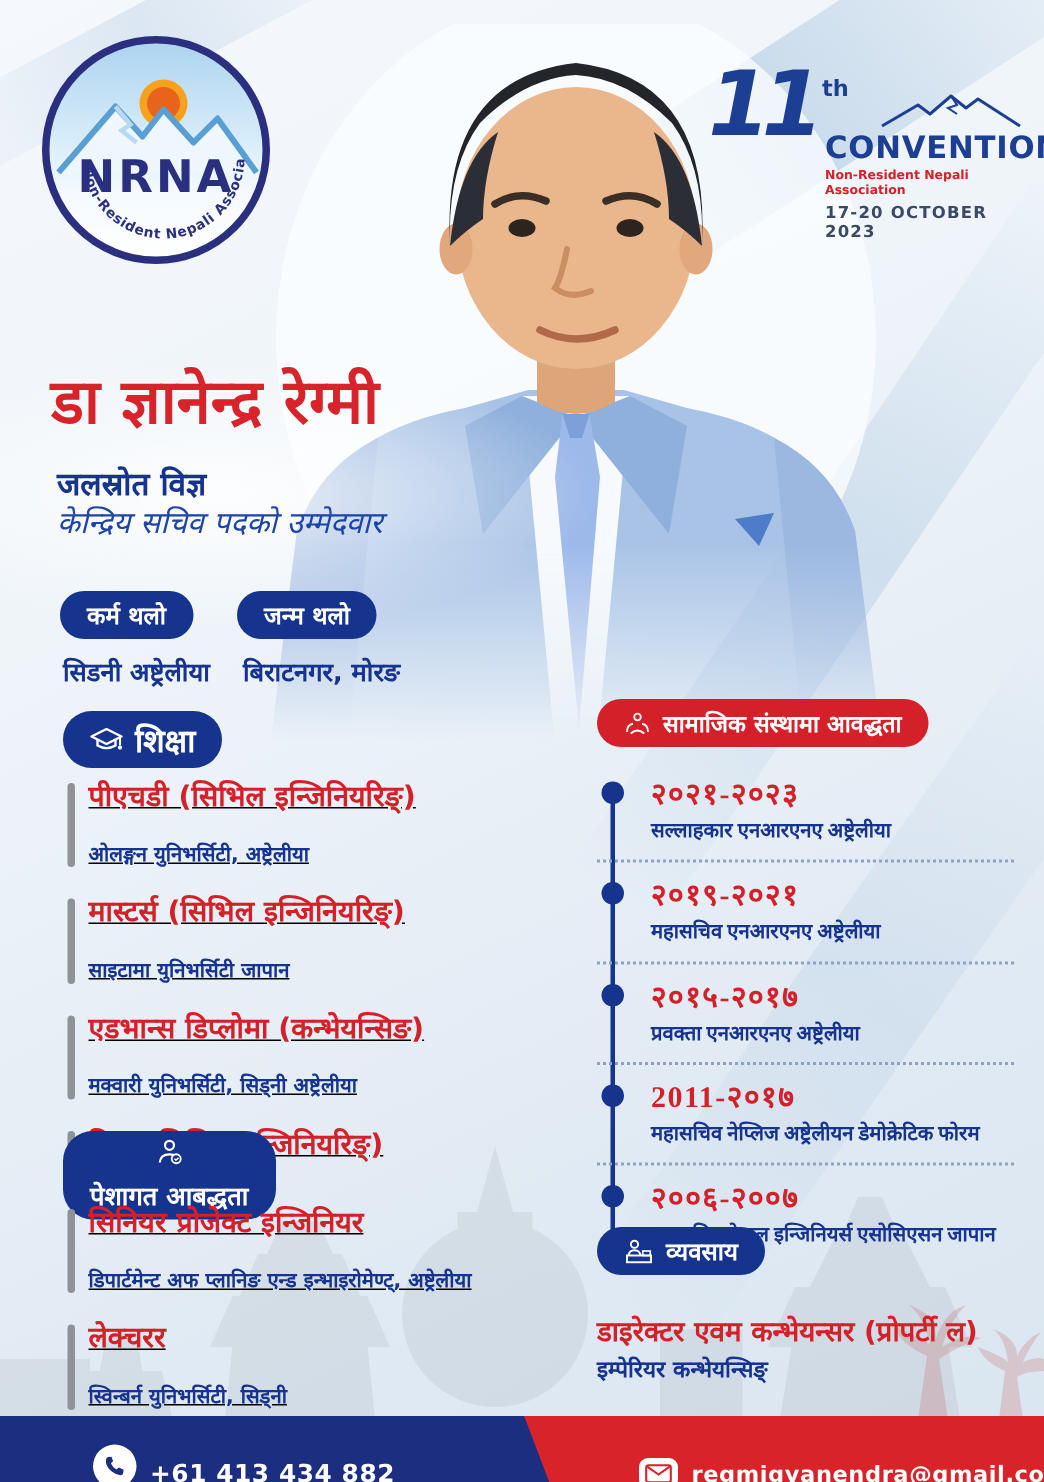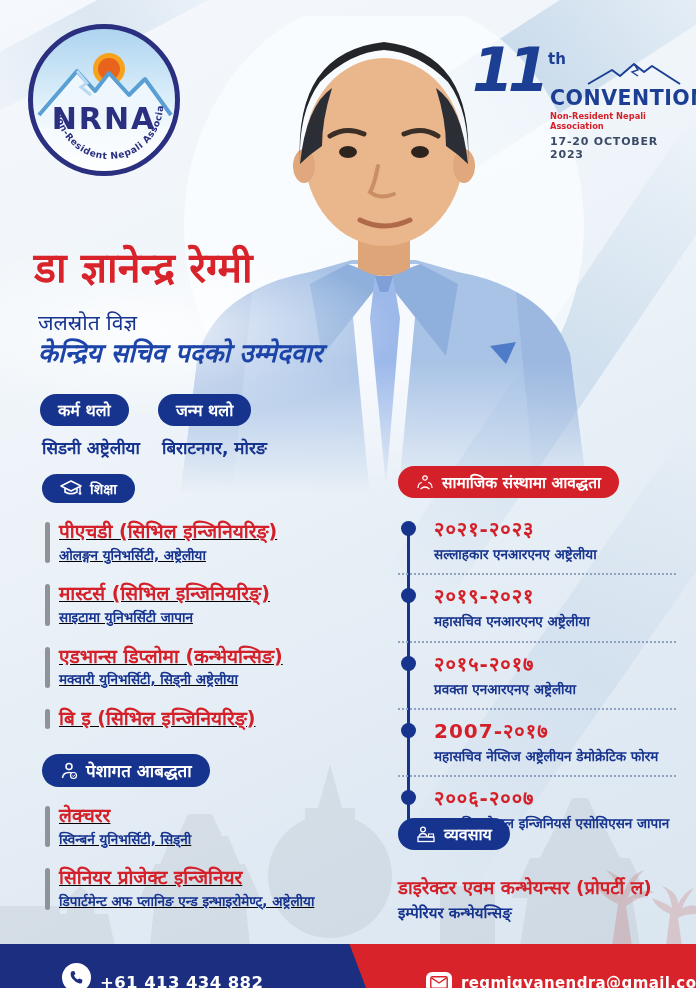--- a/index.html
+++ b/index.html
@@ -45,52 +45,52 @@
   .conv-th{position:absolute;left:76px;top:6px;font-size:15px;font-weight:800;color:#1c3f93;}
   .conv-col{position:absolute;left:78px;top:16px;width:136px;}
   .conv-mtn{display:block;margin-left:36px;}
   .conv-title{font-size:20.5px;font-weight:800;letter-spacing:.5px;color:#1c3f93;}
   .conv-sub{font-size:8.3px;font-weight:700;color:#d42129;margin-top:1px;}
   .conv-dates{font-size:11px;font-weight:700;color:#3a4a66;letter-spacing:.8px;margin-top:4px;}
 
   
   .name-title{position:absolute;left:34px;top:238px;z-index:4;font-size:41px;font-weight:800;
     color:#d8232a;letter-spacing:0;white-space:nowrap;text-shadow:0 1px 0 rgba(255,255,255,.5);text-align:center;}
-  .profession{position:absolute;left:38px;top:308px;z-index:4;font-size:21px;font-weight:400;color:#16338e;}
-  .candidacy{position:absolute;left:38px;top:334px;z-index:4;font-size:26px;font-weight:700;
+  .profession{position:absolute;left:38px;top:308px;z-index:4;font-size:21px;font-weight:700;color:#16338e;}
+  .candidacy{position:absolute;left:38px;top:334px;z-index:4;font-size:20px;font-weight:400;
     font-style:italic;color:#1d44a8;white-space:nowrap;}
 
   
   .pill{display:inline-flex;align-items:center;gap:8px;border-radius:20px;padding:5px 18px;
     color:#fff;font-weight:800;box-sizing:border-box;}
   .pill.navy{background:#16338e;}
   .pill.red{background:#d42129;}
   .pill .pill-label{white-space:nowrap;}
 
   
   .place-pill-work{position:absolute;left:40px;top:394px;z-index:4;font-size:16px;}
   .place-pill-birth{position:absolute;left:158px;top:394px;z-index:4;font-size:16px;}
   .place-value{position:absolute;z-index:4;font-size:17px;font-weight:800;color:#16338e;white-space:nowrap;}
   .pv-work{left:42px;top:436px;}
   .pv-birth{left:162px;top:436px;}
 
   
-  .edu-pill{position:absolute;left:42px;top:474px;z-index:4;font-size:14px;justify-content:flex-end;}
+  .edu-pill{position:absolute;left:42px;top:474px;z-index:4;font-size:21px;justify-content:flex-end;}
   .list{position:absolute;z-index:4;width:340px;}
   .edu-list{left:45px;top:518px;}
-  .prof-pill{position:absolute;left:42px;top:754px;z-index:4;font-size:17px;}
+  .prof-pill{position:absolute;left:42px;top:754px;z-index:4;font-size:17px;flex-direction:column;}
   .prof-list{left:45px;top:802px;}
   .list-item{position:relative;padding:2px 0 2px 14px;margin-bottom:13px;text-decoration:underline;}
   .list-item .bar{position:absolute;left:0;top:4px;bottom:4px;width:4.5px;border-radius:3px;background:#8f9296;}
   .item-title{font-size:19px;font-weight:800;color:#d42129;line-height:1.25;white-space:nowrap;}
-  .item-sub{font-size:13.5px;font-weight:700;color:#16338e;line-height:1.45;margin-top:2px;max-width:320px;}
+  .item-sub{font-size:13.5px;font-weight:700;color:#16338e;line-height:1.45;margin-top:17px;max-width:320px;}
 
   
   .social-pill{position:absolute;left:398px;top:466px;z-index:4;font-size:15.5px;}
-  .timeline{position:absolute;left:398px;top:508px;width:278px;z-index:4;padding-left:0;box-sizing:border-box;}
+  .timeline{position:absolute;left:398px;top:508px;width:278px;z-index:4;padding-left:0;box-sizing:border-box;font-family:Liberation Serif, serif;}
   .tl-line{position:absolute;left:9px;top:16px;bottom:18px;width:3px;background:#16338e;border-radius:2px;}
   .tl-item{position:relative;padding:7px 0 9px 36px;border-bottom:2px dotted #8fa3c0;}
   .tl-item:last-child{border-bottom:none;}
   .tl-dot{position:absolute;left:3px;top:13px;width:15px;height:15px;border-radius:50%;background:#16338e;}
   .tl-years{font-size:20px;font-weight:800;color:#d42129;letter-spacing:1px;white-space:nowrap;}
   .tl-role{font-size:13.5px;font-weight:700;color:#16338e;line-height:1.5;margin-top:2px;}
 
   
   .business-pill{position:absolute;left:398px;top:818px;z-index:4;font-size:16px;}
   .business-title{position:absolute;left:398px;top:874px;z-index:4;font-size:18.5px;font-weight:800;
@@ -268,27 +268,27 @@
           <path d="M2.5,16 Q3,10.5 9,10.5 Q15,10.5 15.5,16" fill="none" stroke="#fff" stroke-width="1.5"></path>
           <circle cx="13.5" cy="13.5" r="3" fill="#16338e" stroke="#fff" stroke-width="1.2"></circle>
           <path d="M12.3,13.5 L13.3,14.5 L15,12.8" fill="none" stroke="#fff" stroke-width="1"></path>
         </svg>
     </span>
     <span class="pill-label">पेशागत आबद्धता</span>
   </div>
   <div class="list prof-list">
     <div class="list-item">
       <div class="bar"></div>
+      <div class="item-title">सिनियर प्रोजेक्ट इन्जिनियर</div>
+      <div class="item-sub" style="max-width:300px;">डिपार्टमेन्ट अफ प्लानिङ एन्ड इन्भाइरोमेण्ट्, अष्ट्रेलीया</div>
+    </div>
+    <div class="list-item">
+      <div class="bar"></div>
       <div class="item-title">लेक्चरर</div>
       <div class="item-sub">स्विन्बर्न युनिभर्सिटी, सिड्नी</div>
-    </div>
-    <div class="list-item">
-      <div class="bar"></div>
-      <div class="item-title">सिनियर प्रोजेक्ट इन्जिनियर</div>
-      <div class="item-sub" style="max-width:300px;">डिपार्टमेन्ट अफ प्लानिङ एन्ड इन्भाइरोमेण्ट्, अष्ट्रेलीया</div>
     </div>
   </div>
 
   <div class="pill red social-pill">
     <span class="pill-icon">
       <svg width="18" height="16" viewBox="0 0 18 16">
           <circle cx="9" cy="4" r="2.2" fill="none" stroke="#fff" stroke-width="1.2"></circle>
           <path d="M2,14 Q2,9 6,8.5 M16,14 Q16,9 12,8.5" fill="none" stroke="#fff" stroke-width="1.2"></path>
           <path d="M4.5,15 Q9,11 13.5,15" fill="none" stroke="#fff" stroke-width="1.2"></path>
         </svg>
@@ -307,21 +307,21 @@
       <div class="tl-years">२०१९-२०२१</div>
       <div class="tl-role">महासचिव एनआरएनए अष्ट्रेलीया</div>
     </div>
     <div class="tl-item">
       <span class="tl-dot"></span>
       <div class="tl-years">२०१५-२०१७</div>
       <div class="tl-role">प्रवक्ता एनआरएनए अष्ट्रेलीया</div>
     </div>
     <div class="tl-item">
       <span class="tl-dot"></span>
-      <div class="tl-years">2007-२०१७</div>
+      <div class="tl-years">2011-२०१७</div>
       <div class="tl-role">महासचिव नेप्लिज अष्ट्रेलीयन डेमोक्रेटिक फोरम</div>
     </div>
     <div class="tl-item">
       <span class="tl-dot"></span>
       <div class="tl-years">२००६-२००७</div>
       <div class="tl-role">महासचिव नेपाल इन्जिनियर्स एसोसिएसन जापान च्याप्टर</div>
     </div>
   </div>
 
   <div class="pill navy business-pill">

